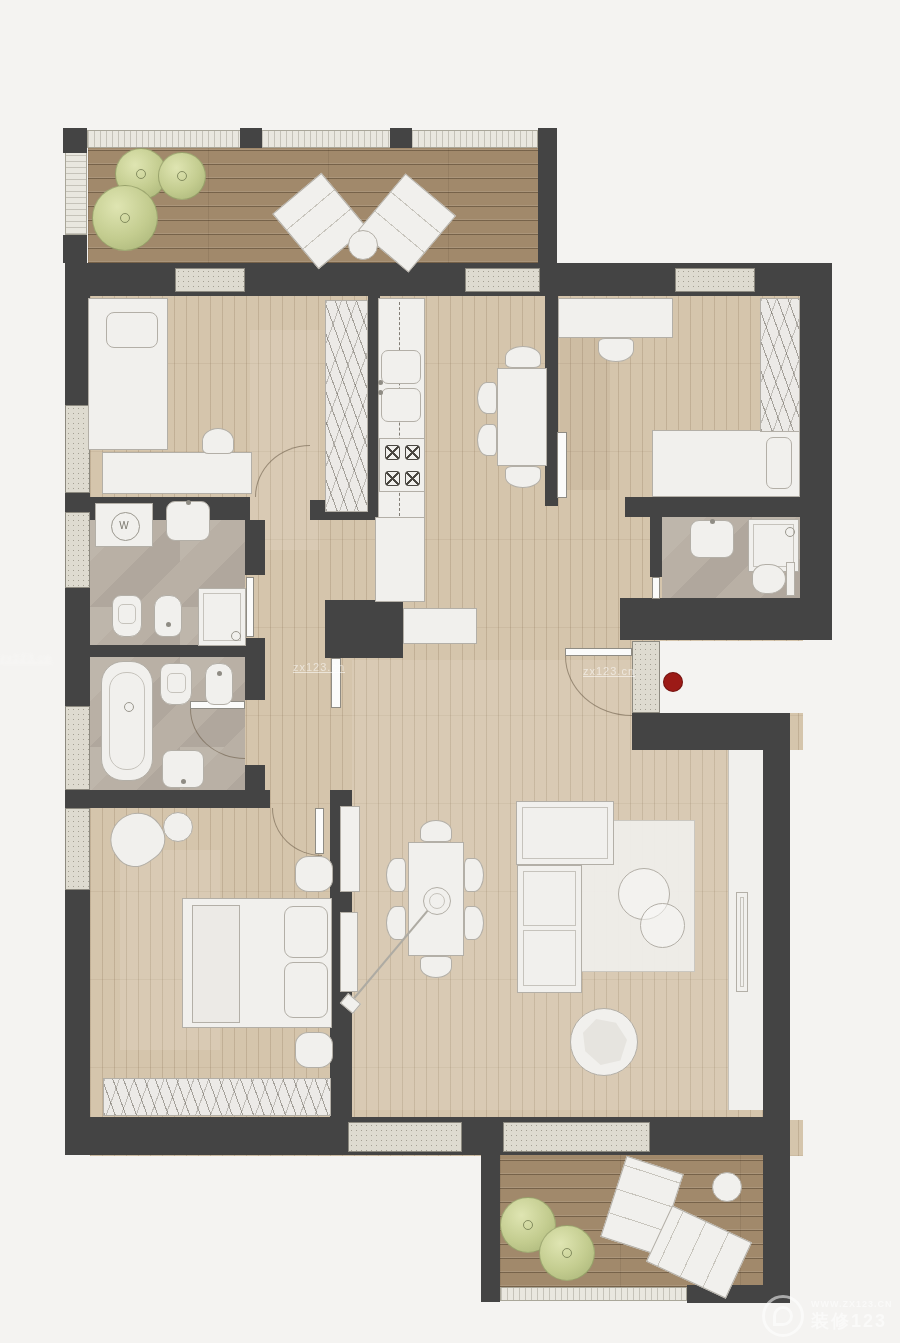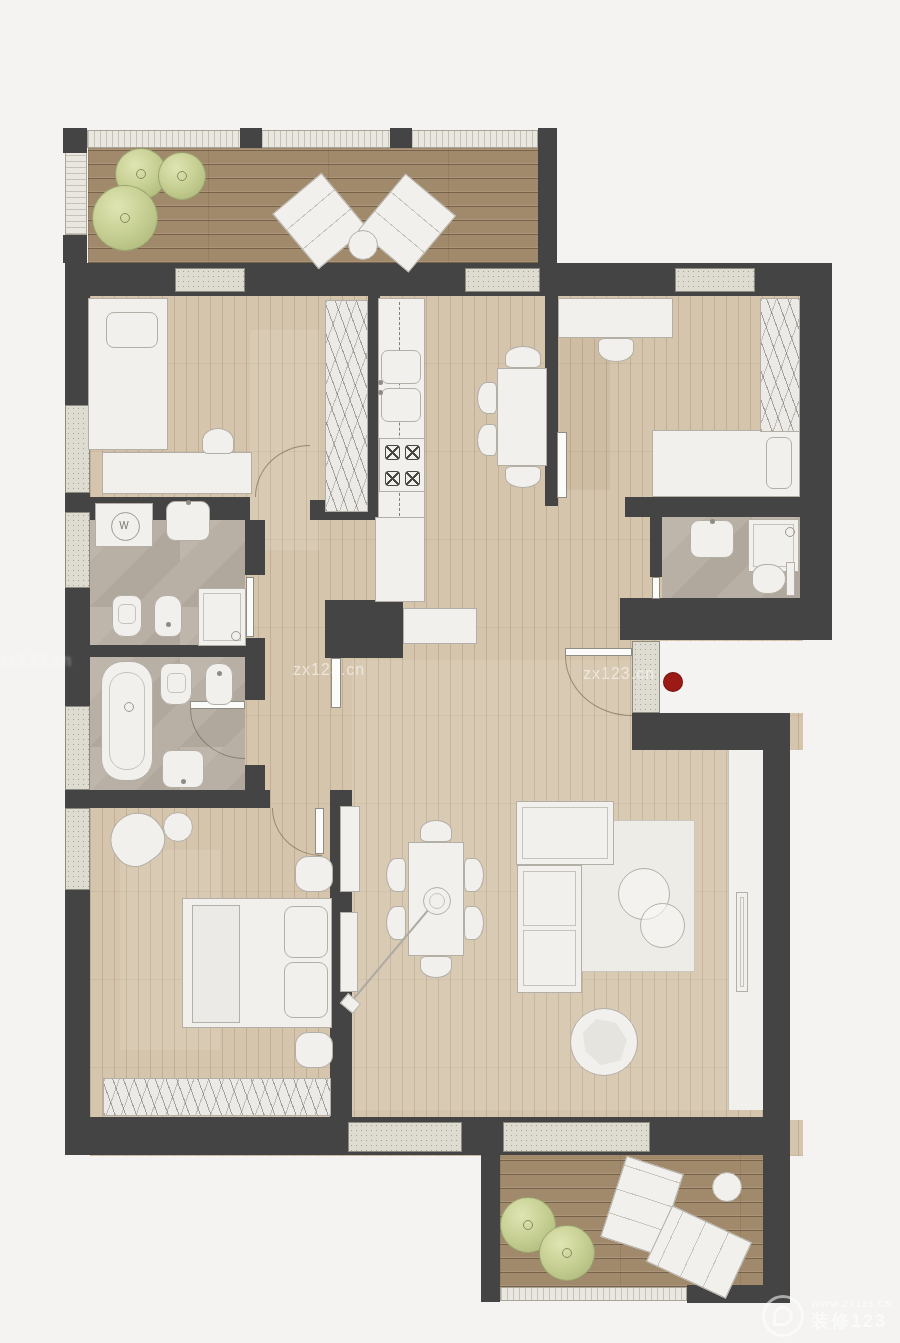--- a/index.html
+++ b/index.html
@@ -42,21 +42,21 @@
     border-bottom-left-radius:100% 100%;}
   .arc-tl{border-top:1px solid rgba(110,95,75,.6);border-left:1px solid rgba(110,95,75,.6);
     border-top-left-radius:100% 100%;}
   .dash-v{border-left:1px dashed rgba(110,105,95,.85);}
   .burner{position:absolute;width:13px;height:13px;border:1px solid #4a4741;border-radius:3px;
     background:
       linear-gradient(45deg, transparent 44%, #4a4741 44% 56%, transparent 56%),
       linear-gradient(-45deg, transparent 44%, #4a4741 44% 56%, transparent 56%);}
   .dot{background:var(--red-marker,#9c1a16);border-radius:50%;box-shadow:inset 0 0 0 1px rgba(0,0,0,.25);}
   .stripe-h{background-image:repeating-linear-gradient(0deg, transparent 0 24px, #c8c5bd 24px 25px);}
-  .wm{color:rgba(255,255,255,.55);font-size:16px;letter-spacing:1px;white-space:nowrap;}
+  .wm{color:rgba(255,255,255,.55);font-size:11px;letter-spacing:1px;white-space:nowrap;text-decoration:underline;}
   .wm-blur{filter:blur(1.6px);opacity:.8;}
   .cwm{display:flex;align-items:center;gap:7px;color:rgba(255,255,255,.55);}
   .cwm-logo{width:36px;height:36px;border:3px solid rgba(255,255,255,.55);border-radius:50%;position:relative;flex:0 0 auto;}
   .cwm-logo::after{content:"";position:absolute;left:8px;top:8px;width:14px;height:14px;
     border:3px solid rgba(255,255,255,.55);border-radius:50% 50% 50% 0;}
   .cwm-url{font-size:9px;font-weight:bold;letter-spacing:1px;}
   .cwm-brand{font-size:18px;font-weight:bold;letter-spacing:2px;}
   .faucet{position:absolute;width:5px;height:5px;border-radius:50%;background:#8f8c84;}
   .drain{position:absolute;width:8px;height:8px;border:1px solid #9b988f;border-radius:50%;}
   .wlabel{position:absolute;left:0;top:0;width:100%;height:100%;display:flex;align-items:center;justify-content:center;

